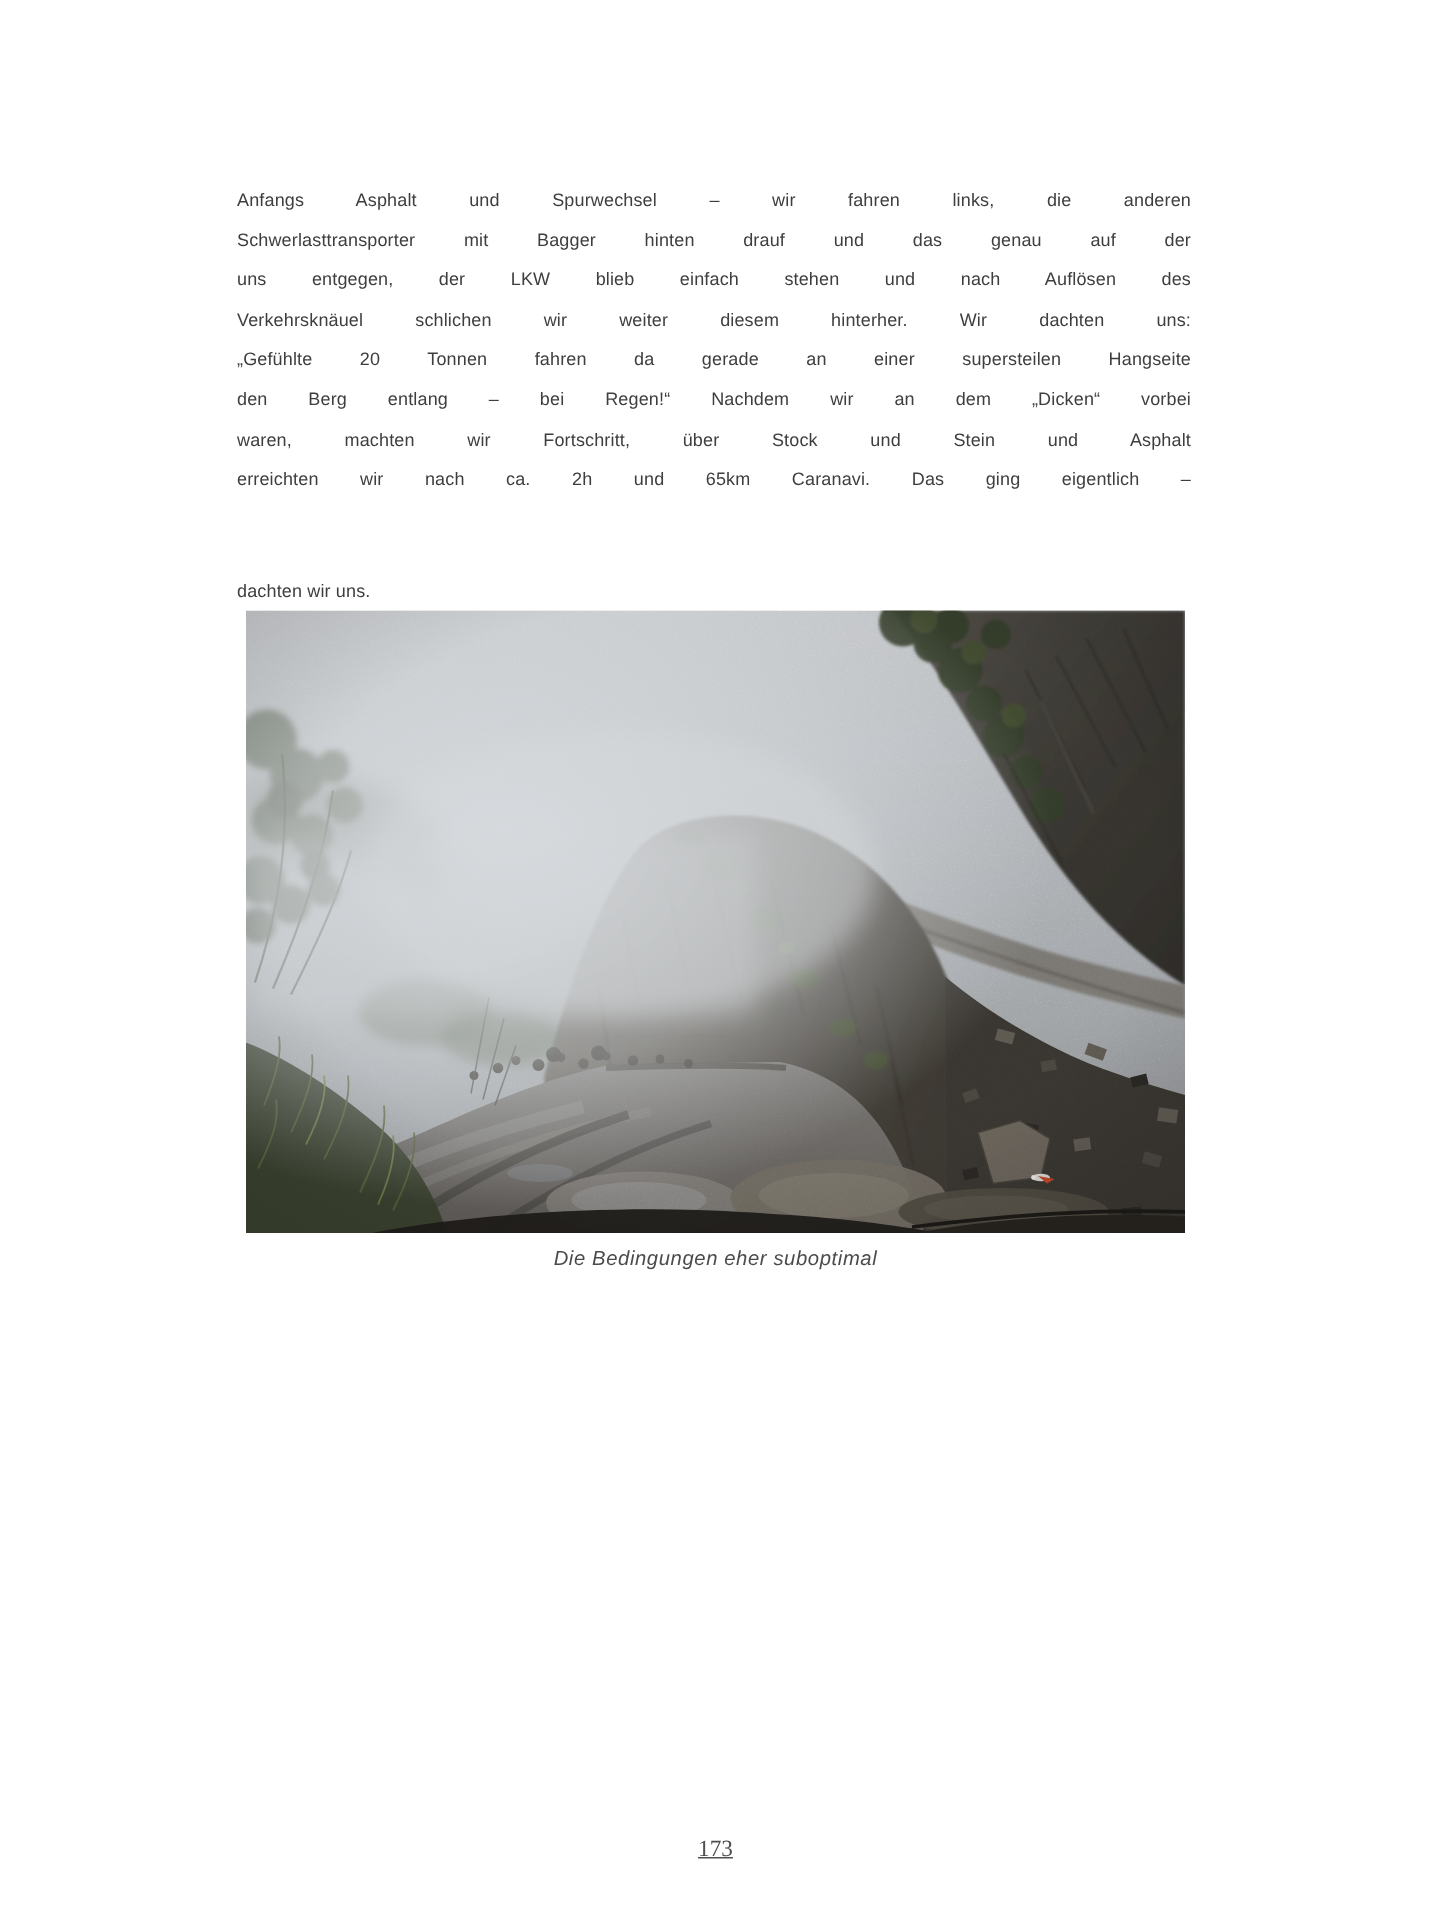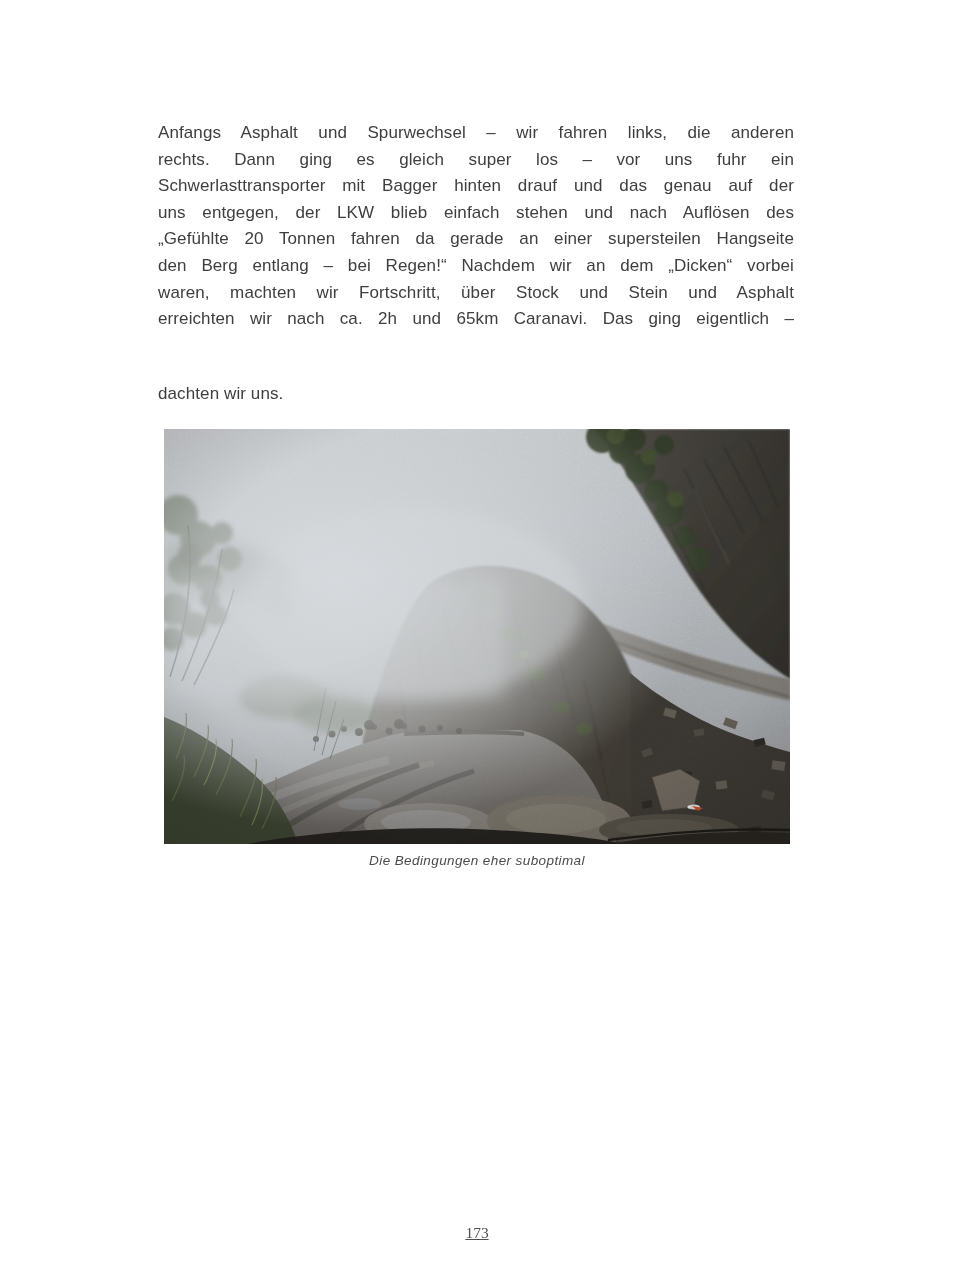--- a/index.html
+++ b/index.html
@@ -10,39 +10,39 @@
     margin: 0 auto;
     background: #ffffff;
     font-family: "Liberation Sans", sans-serif;
     overflow: hidden;
   }
   .textblock {
     position: absolute;
     left: 158px;
     top: 120px;
     width: 636px;
-    font-size: 17px;
+    font-size: 12px;
     line-height: 26.6px;
     color: #3e3e3e;
     letter-spacing: 0.1px;
   }
   .t-line {
     text-align: justify;
     text-align-last: justify;
     white-space: normal;
   }
   .t-line-last {
     text-align: left;
     text-align-last: left;
     margin-top: 48px;
   }
   .figure {
     position: absolute;
     left: 164px;
-    top: 429px;
+    top: 407px;
     width: 626px;
     margin: 0;
     padding: 0;
   }
   .photo {
     width: 626px;
     height: 415px;
     line-height: 0;
   }
   .caption {
@@ -65,23 +65,23 @@
     text-decoration: underline;
   }
 </style>
 </head>
 <body>
 
 <div class="page">
 
   <div class="textblock">
       <div class="t-line">Anfangs Asphalt und Spurwechsel – wir fahren links, die anderen</div>
-      <div class="t-line">rechts. Dann ging es gleich super los – vor uns fuhr ein</div>
       <div class="t-line">Schwerlasttransporter mit Bagger hinten drauf und das genau auf der</div>
       <div class="t-line">uns entgegen, der LKW blieb einfach stehen und nach Auflösen des</div>
+      <div class="t-line">Verkehrsknäuel schlichen wir weiter diesem hinterher. Wir dachten uns:</div>
       <div class="t-line">„Gefühlte 20 Tonnen fahren da gerade an einer supersteilen Hangseite</div>
       <div class="t-line">den Berg entlang – bei Regen!“ Nachdem wir an dem „Dicken“ vorbei</div>
       <div class="t-line">waren, machten wir Fortschritt, über Stock und Stein und Asphalt</div>
       <div class="t-line">erreichten wir nach ca. 2h und 65km Caranavi. Das ging eigentlich –</div>
       <div class="t-line t-line-last">dachten wir uns.</div>
     </div>
 
   <figure class="figure">
     <div class="photo">
       <svg viewBox="0 0 626 415" width="626" height="415">

